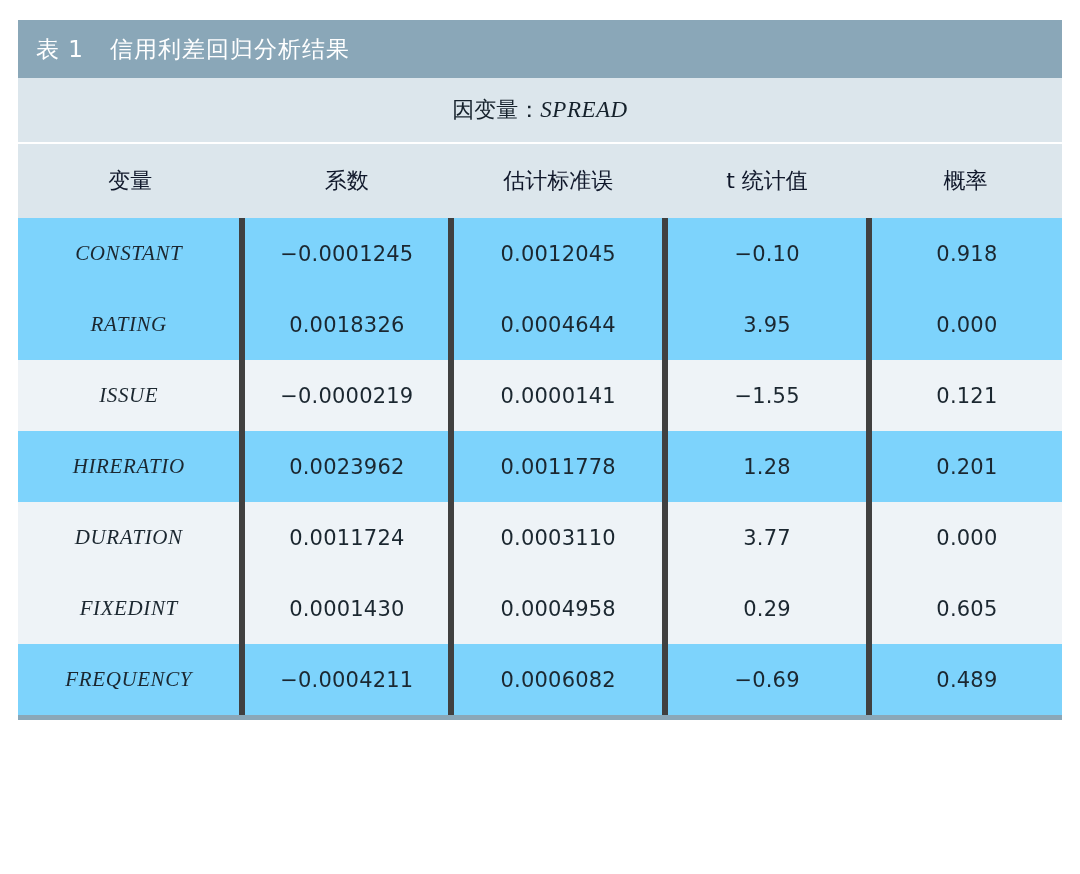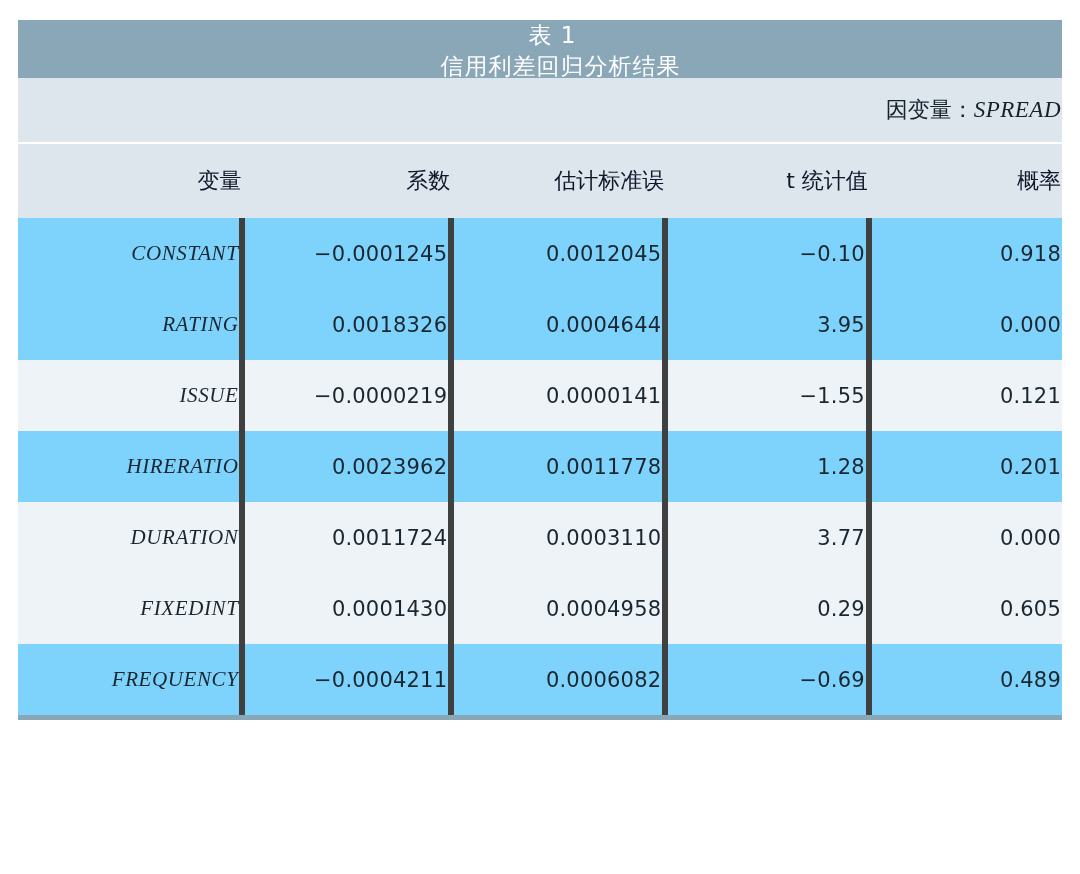--- a/index.html
+++ b/index.html
@@ -23,43 +23,42 @@
   .table-wrap {
     width: 1044px;
     margin: 0 auto;
   }
   .title-bar {
     background: #8aa7b8;
     color: #ffffff;
     height: 58px;
     display: flex;
     align-items: center;
-    padding-left: 25px;
+    padding-left: 18px;
     box-sizing: border-box;
-    flex-direction: column;
   }
   .title-bar .tnum {
     font-size: 23px;
     letter-spacing: 1px;
     font-family: "DejaVu Sans", "Liberation Sans", sans-serif;
   }
   .title-bar .ttext {
     font-size: 23px;
     letter-spacing: 1px;
-    margin-left: 16px;
+    margin-left: 26px;
     font-family: "DejaVu Sans", "Liberation Sans", sans-serif;
   }
   table.reg {
     width: 100%;
     border-collapse: collapse;
     table-layout: fixed;
   }
   table.reg td, table.reg th {
     border: none;
-    text-align: right;
+    text-align: center;
     font-weight: normal;
   }
   .depvar-row td {
     background: #dce6ec;
     height: 62px;
     font-size: 22px;
     color: #15212b;
     font-family: "DejaVu Sans", "Liberation Sans", sans-serif;
   }
   .depvar-row .ital {

